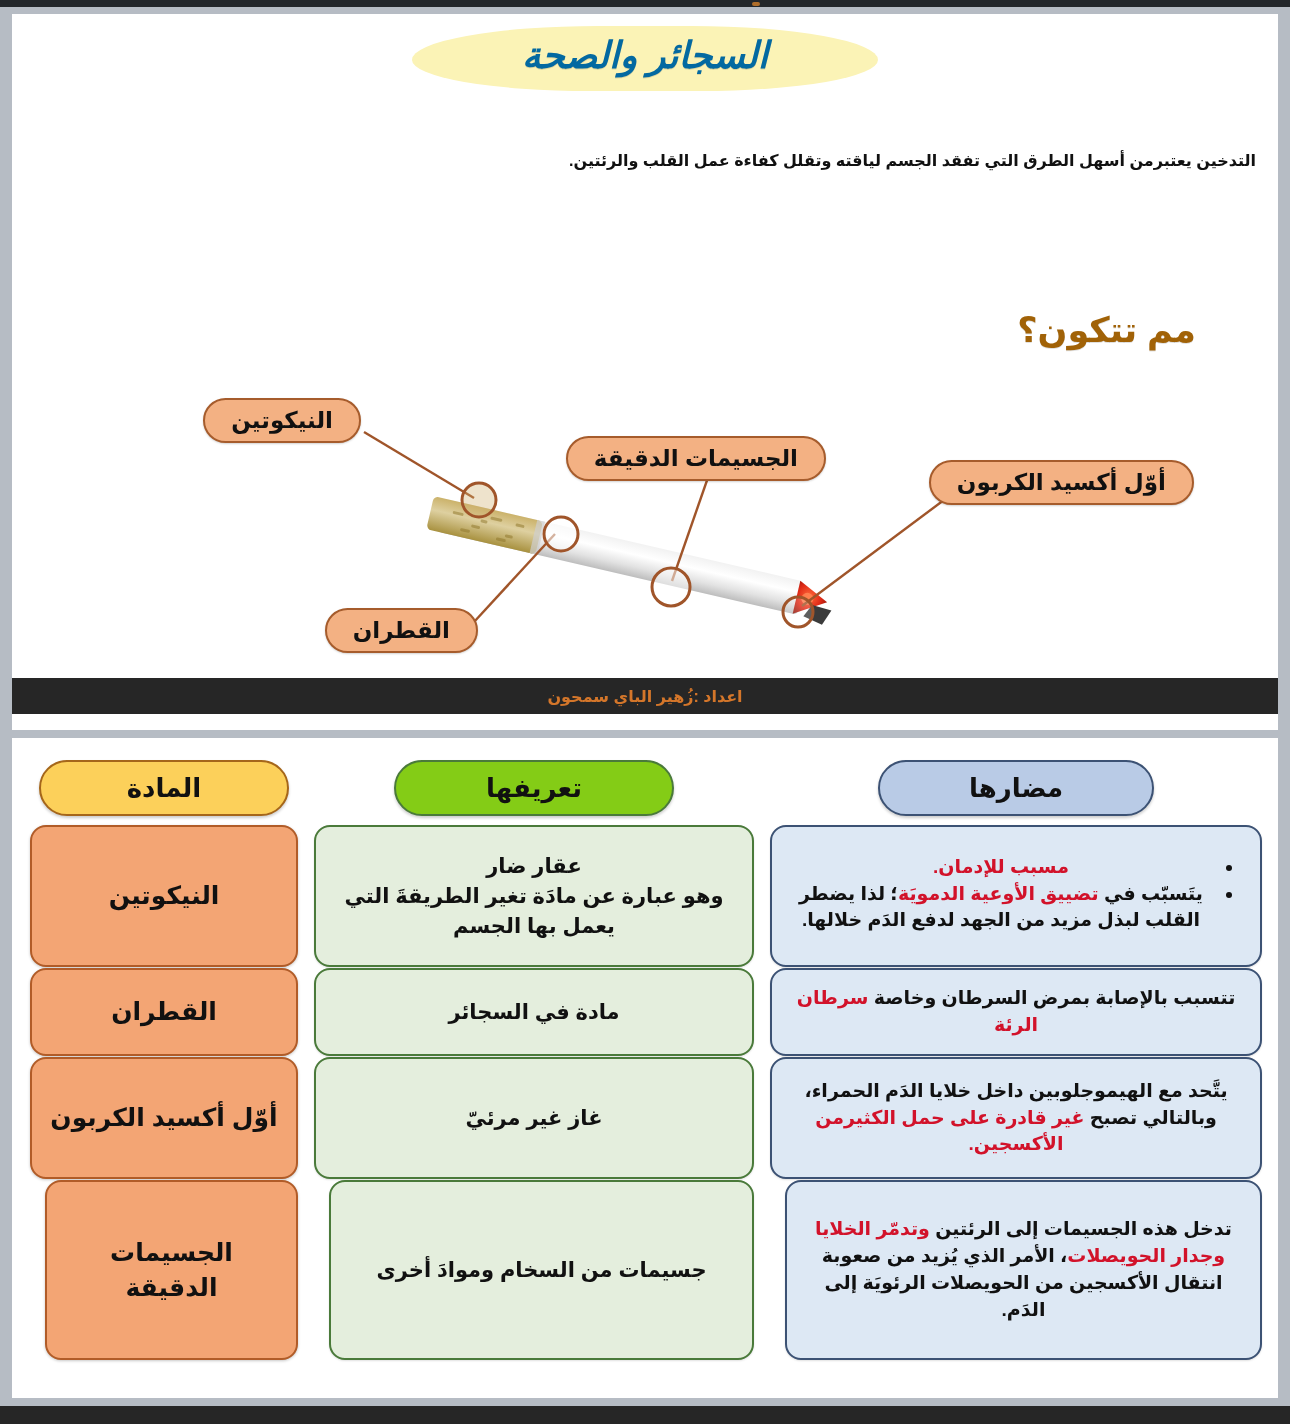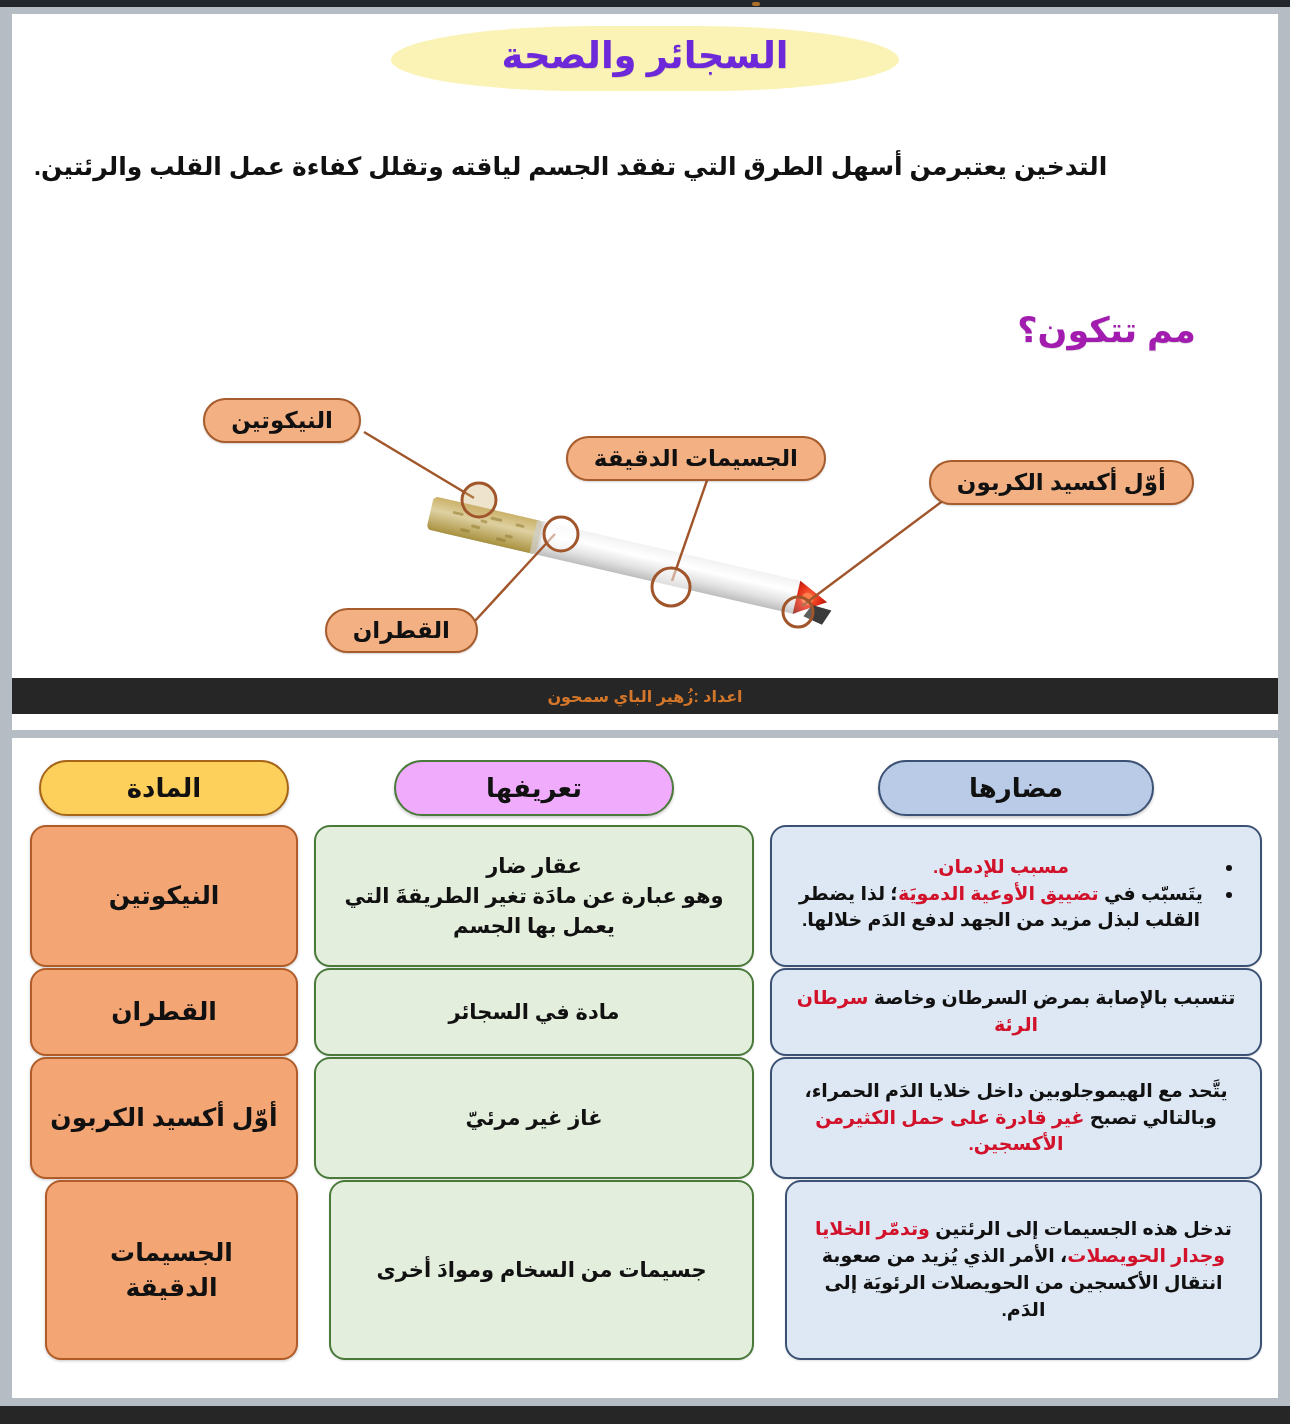--- a/index.html
+++ b/index.html
@@ -61,45 +61,46 @@
     display: inline-block;
     padding: 8px 110px 14px;
     background: #fbf3b6;
     border-radius: 46% 46% 44% 44% / 60% 60% 55% 55%;
     filter: blur(0.2px);
   }
   .title-text {
     position: relative;
     font-size: 37px;
     font-weight: bold;
-    color: #6d28d9;
+    color: #0369a1;
     letter-spacing: .5px;
     text-shadow: 0 1px 0 rgba(0,0,0,.12);
     white-space: nowrap;
+    font-style: italic;
   }
 
   .intro {
     position: absolute;
     top: 136px;
     right: 22px;
     left: 22px;
-    font-size: 25px;
+    font-size: 16px;
     font-weight: bold;
     color: #111;
-    text-align: left;
+    text-align: right;
     line-height: 1.35;
   }
 
   .question {
     position: absolute;
     top: 296px;
     right: 82px;
     font-size: 35px;
     font-weight: bold;
-    color: #a21caf;
+    color: #a16207;
     text-shadow: 0 1px 0 rgba(0,0,0,.12);
   }
 
   
   .diagram {
     position: absolute;
     top: 370px;
     left: 0;
     width: 1266px;
     height: 300px;
@@ -173,21 +174,21 @@
     display: flex;
     align-items: center;
     justify-content: center;
     font-size: 26px;
     font-weight: bold;
     color: #111;
     box-shadow: 0 2px 3px rgba(0,0,0,.2);
     margin-bottom: 8px;
   }
   .head-harms { background: #b9cbe6; border: 2px solid #3c5274; width: 276px; align-self: center; }
-  .head-def   { background: #f0abfc; border: 2px solid #4a7a3a; width: 280px; align-self: center; }
+  .head-def   { background: #84cc16; border: 2px solid #4a7a3a; width: 280px; align-self: center; }
   .head-sub   { background: #fcd05a; border: 2px solid #a5661a; width: 250px; align-self: center; }
 
   .cell {
     border-radius: 16px;
     display: flex;
     align-items: center;
     justify-content: center;
     text-align: center;
     padding: 16px 16px;
     font-weight: bold;

